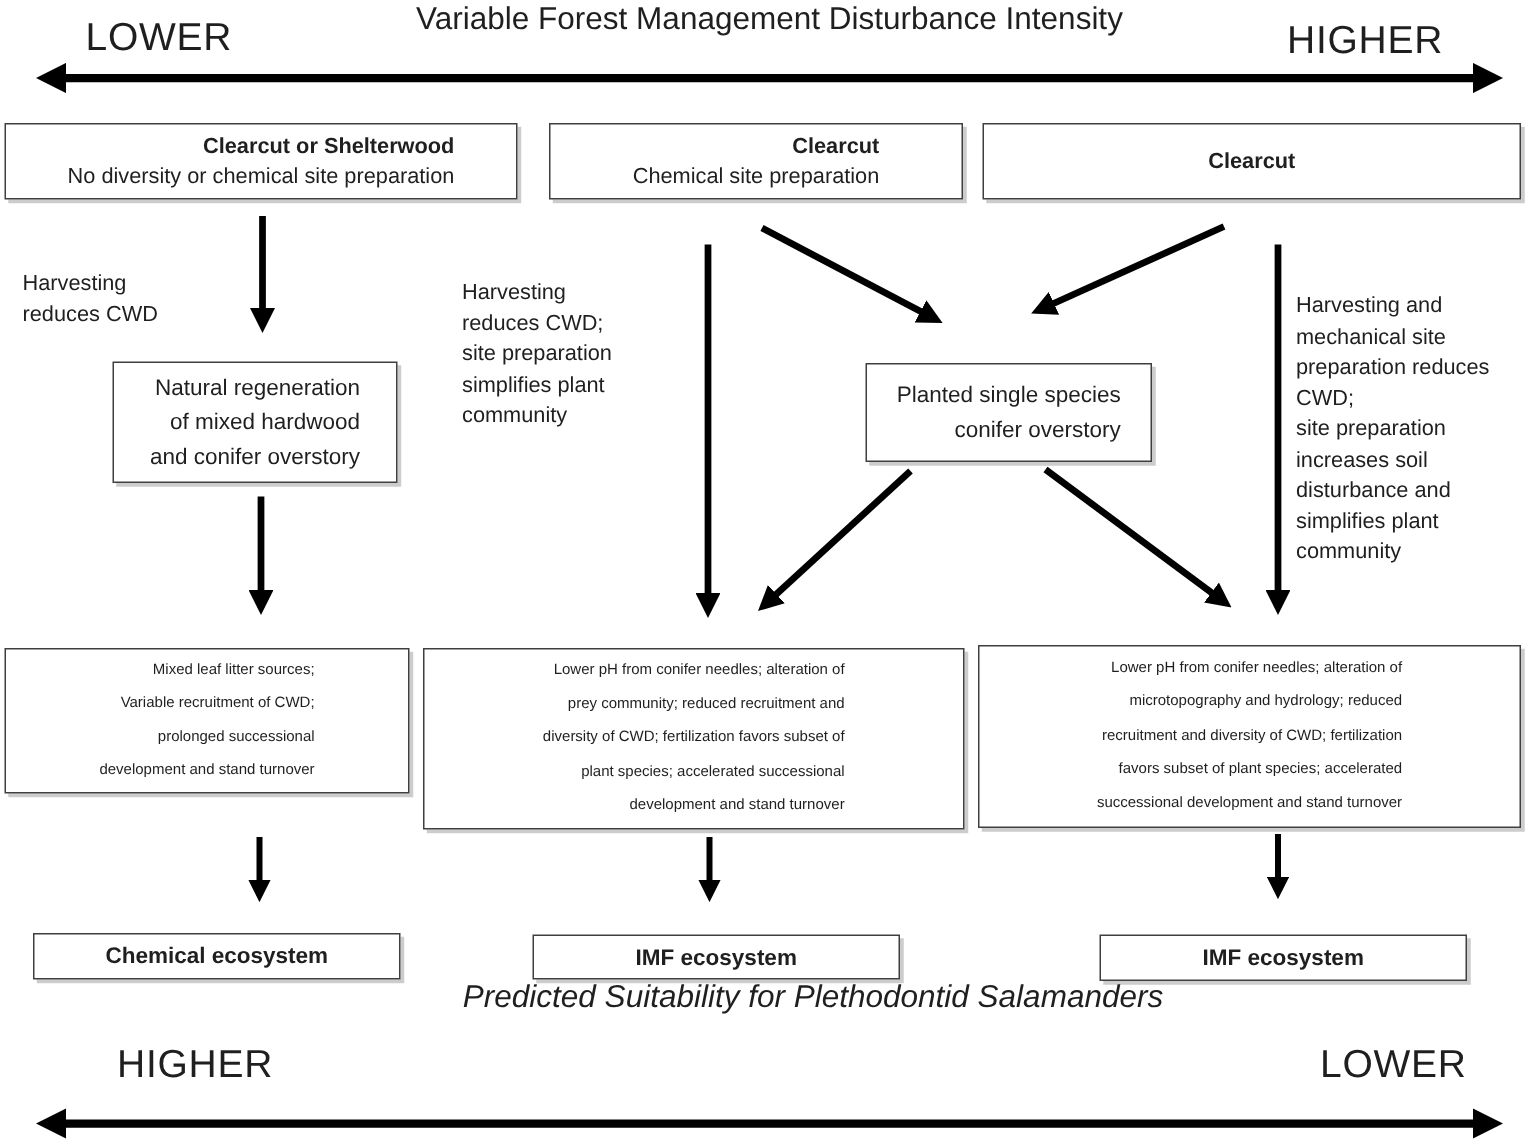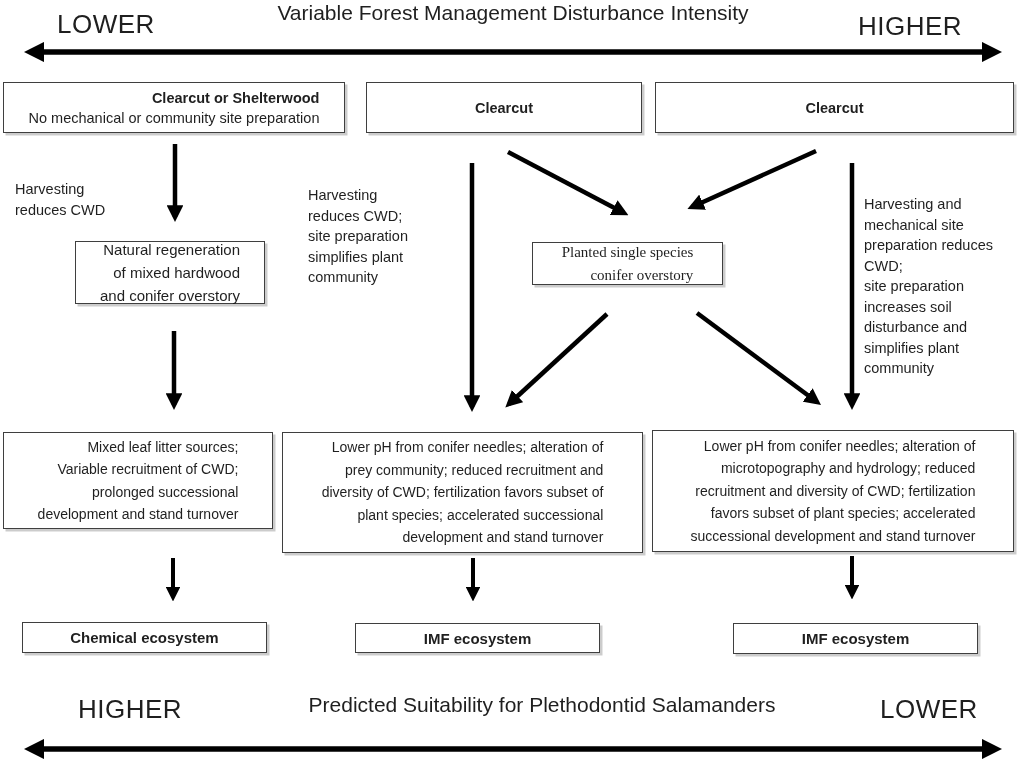--- a/index.html
+++ b/index.html
@@ -48,21 +48,21 @@
     align-items: center;
     justify-content: center;
     text-align: right;
   }
   .top-box .bt { font-weight: bold; font-size: 14.5px; line-height: 20px; }
   .top-box .bs { font-size: 14.5px; line-height: 20px; }
 
   .pre { white-space: pre-line; }
 
   .mid-box { font-size: 15px; line-height: 23px; }
-  .effect-box { font-size: 14px; line-height: 22.5px; }
+  .effect-box { font-size: 10px; line-height: 22.5px; }
   .eco-box { font-weight: bold; font-size: 15px; }
 
   .process-label {
     position: absolute;
     font-size: 14.5px;
     line-height: 20.5px;
     white-space: pre-line;
   }
 </style>
 </head>
@@ -104,26 +104,27 @@
     <line x1="30" y1="749" x2="996" y2="749" stroke-width="5.5" marker-start="url(#ah)" marker-end="url(#ah)"></line>
   </svg>
 
   <div class="axis-word" style="left:57px; top:9px;">LOWER</div>
   <div class="axis-title" style="left:221px; top:1px; width:584px;">Variable Forest Management Disturbance Intensity</div>
   <div class="axis-word" style="left:858px; top:11px;">HIGHER</div>
 
   <div class="box top-box" style="left:3px; top:82px; width:342px; height:51px;">
     <div>
       <div class="bt">Clearcut or Shelterwood</div>
-      <div class="bs">No mechanical or community site preparation</div>
+      <div class="bs">No diversity or chemical site preparation</div>
     </div>
   </div>
   <div class="box top-box" style="left:366px; top:82px; width:276px; height:51px;">
     <div>
       <div class="bt">Clearcut</div>
+      <div class="bs">Chemical site preparation</div>
     </div>
   </div>
   <div class="box top-box" style="left:655px; top:82px; width:359px; height:51px;">
     <div>
       <div class="bt">Clearcut</div>
     </div>
   </div>
 
   <div class="process-label" style="left:15px; top:179px; width:120px;">Harvesting
 reduces CWD</div>
@@ -135,24 +136,24 @@
   <div class="process-label" style="left:864px; top:194px; width:160px;">Harvesting and
 mechanical site
 preparation reduces
 CWD;
 site preparation
 increases soil
 disturbance and
 simplifies plant
 community</div>
 
-  <div class="box mid-box pre" style="left:75px; top:241px; width:190px; height:63px;">Natural regeneration
+  <div class="box mid-box pre" style="left:75px; top:241px; width:190px; height:81px;">Natural regeneration
 of mixed hardwood
 and conifer overstory</div>
-  <div class="box mid-box pre" style="left:532px; top:242px; width:191px; height:43px;font-family:Liberation Serif, serif;">Planted single species
+  <div class="box mid-box pre" style="left:577px; top:242px; width:191px; height:66px;">Planted single species
 conifer overstory</div>
 
   <div class="box effect-box pre" style="left:3px; top:432px; width:270px; height:97px;">Mixed leaf litter sources;
 Variable recruitment of CWD;
 prolonged successional
 development and stand turnover</div>
   <div class="box effect-box pre" style="left:282px; top:432px; width:361px; height:121px;">Lower pH from conifer needles; alteration of
 prey community; reduced recruitment and
 diversity of CWD; fertilization favors subset of
 plant species; accelerated successional
@@ -161,16 +162,16 @@
 microtopography and hydrology; reduced
 recruitment and diversity of CWD; fertilization
 favors subset of plant species; accelerated
 successional development and stand turnover</div>
 
   <div class="box eco-box" style="left:22px; top:622px; width:245px; height:31px;">Chemical ecosystem</div>
   <div class="box eco-box" style="left:355px; top:623px; width:245px; height:30px;">IMF ecosystem</div>
   <div class="box eco-box" style="left:733px; top:623px; width:245px; height:31px;">IMF ecosystem</div>
 
   <div class="axis-word" style="left:78px; top:694px;">HIGHER</div>
-  <div class="axis-title" style="left:257px; top:693px; width:570px;">Predicted Suitability for Plethodontid Salamanders</div>
+  <div class="axis-title" style="left:257px; top:653px; width:570px;font-style:italic;">Predicted Suitability for Plethodontid Salamanders</div>
   <div class="axis-word" style="left:880px; top:694px;">LOWER</div>
 
 </div>
 
 </body></html>

